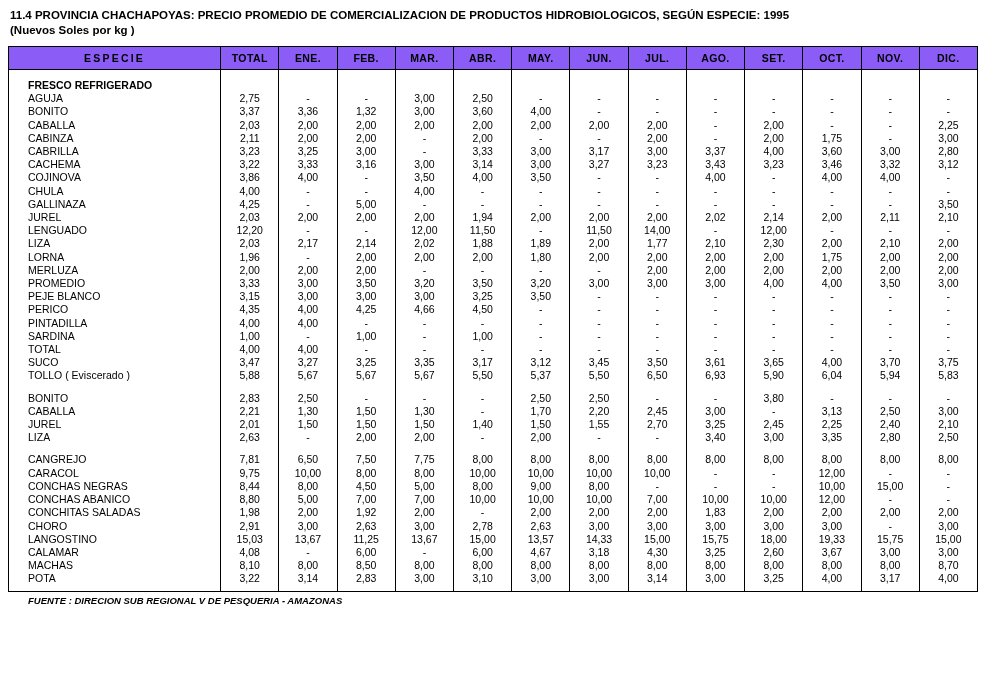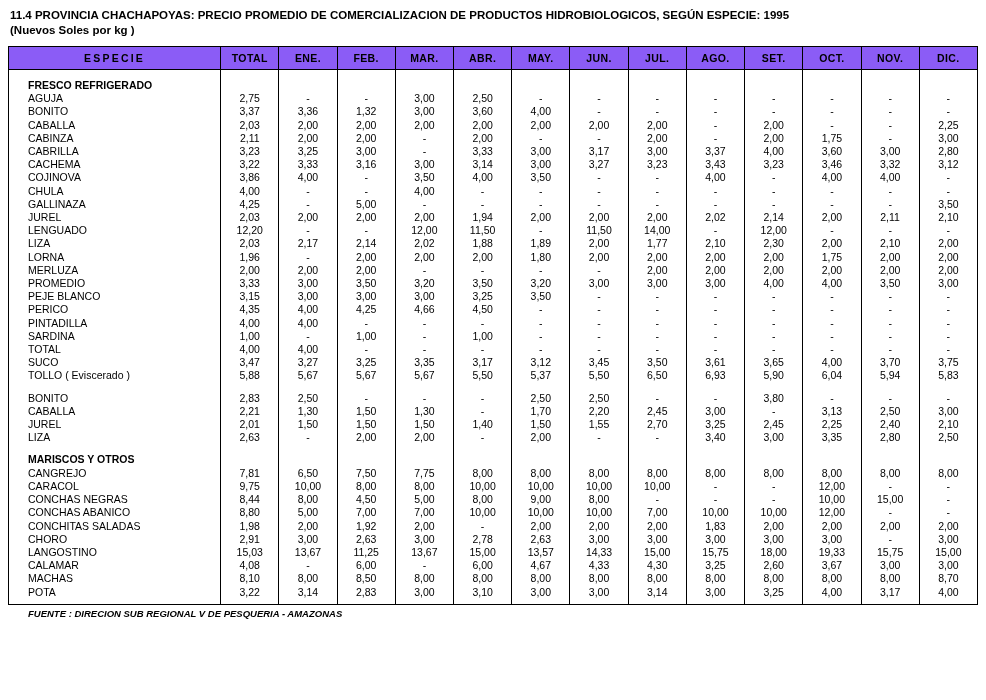--- a/index.html
+++ b/index.html
@@ -612,36 +612,20 @@
           <td class="num">&nbsp;</td>
           <td class="num">&nbsp;</td>
           <td class="num">&nbsp;</td>
           <td class="num">&nbsp;</td>
           <td class="num">&nbsp;</td>
           <td class="num">&nbsp;</td>
           <td class="num">&nbsp;</td>
           <td class="num">&nbsp;</td>
           <td class="num">&nbsp;</td>
         </tr>
-        <tr class="group">
-          <td class="label">MARISCOS Y OTROS</td>
-          <td class="num">&nbsp;</td>
-          <td class="num">&nbsp;</td>
-          <td class="num">&nbsp;</td>
-          <td class="num">&nbsp;</td>
-          <td class="num">&nbsp;</td>
-          <td class="num">&nbsp;</td>
-          <td class="num">&nbsp;</td>
-          <td class="num">&nbsp;</td>
-          <td class="num">&nbsp;</td>
-          <td class="num">&nbsp;</td>
-          <td class="num">&nbsp;</td>
-          <td class="num">&nbsp;</td>
-          <td class="num">&nbsp;</td>
-        </tr>
         <tr class="data-row">
           <td class="label">CANGREJO</td>
           <td class="num">7,81</td>
           <td class="num">6,50</td>
           <td class="num">7,50</td>
           <td class="num">7,75</td>
           <td class="num">8,00</td>
           <td class="num">8,00</td>
           <td class="num">8,00</td>
           <td class="num">8,00</td>
@@ -748,21 +732,21 @@
           <td class="num">15,00</td>
         </tr>
         <tr class="data-row">
           <td class="label">CALAMAR</td>
           <td class="num">4,08</td>
           <td class="num">-</td>
           <td class="num">6,00</td>
           <td class="num">-</td>
           <td class="num">6,00</td>
           <td class="num">4,67</td>
-          <td class="num">4,33</td>
+          <td class="num">3,18</td>
           <td class="num">4,30</td>
           <td class="num">3,25</td>
           <td class="num">2,60</td>
           <td class="num">3,67</td>
           <td class="num">3,00</td>
           <td class="num">3,00</td>
         </tr>
         <tr class="data-row">
           <td class="label">MACHAS</td>
           <td class="num">8,10</td>

